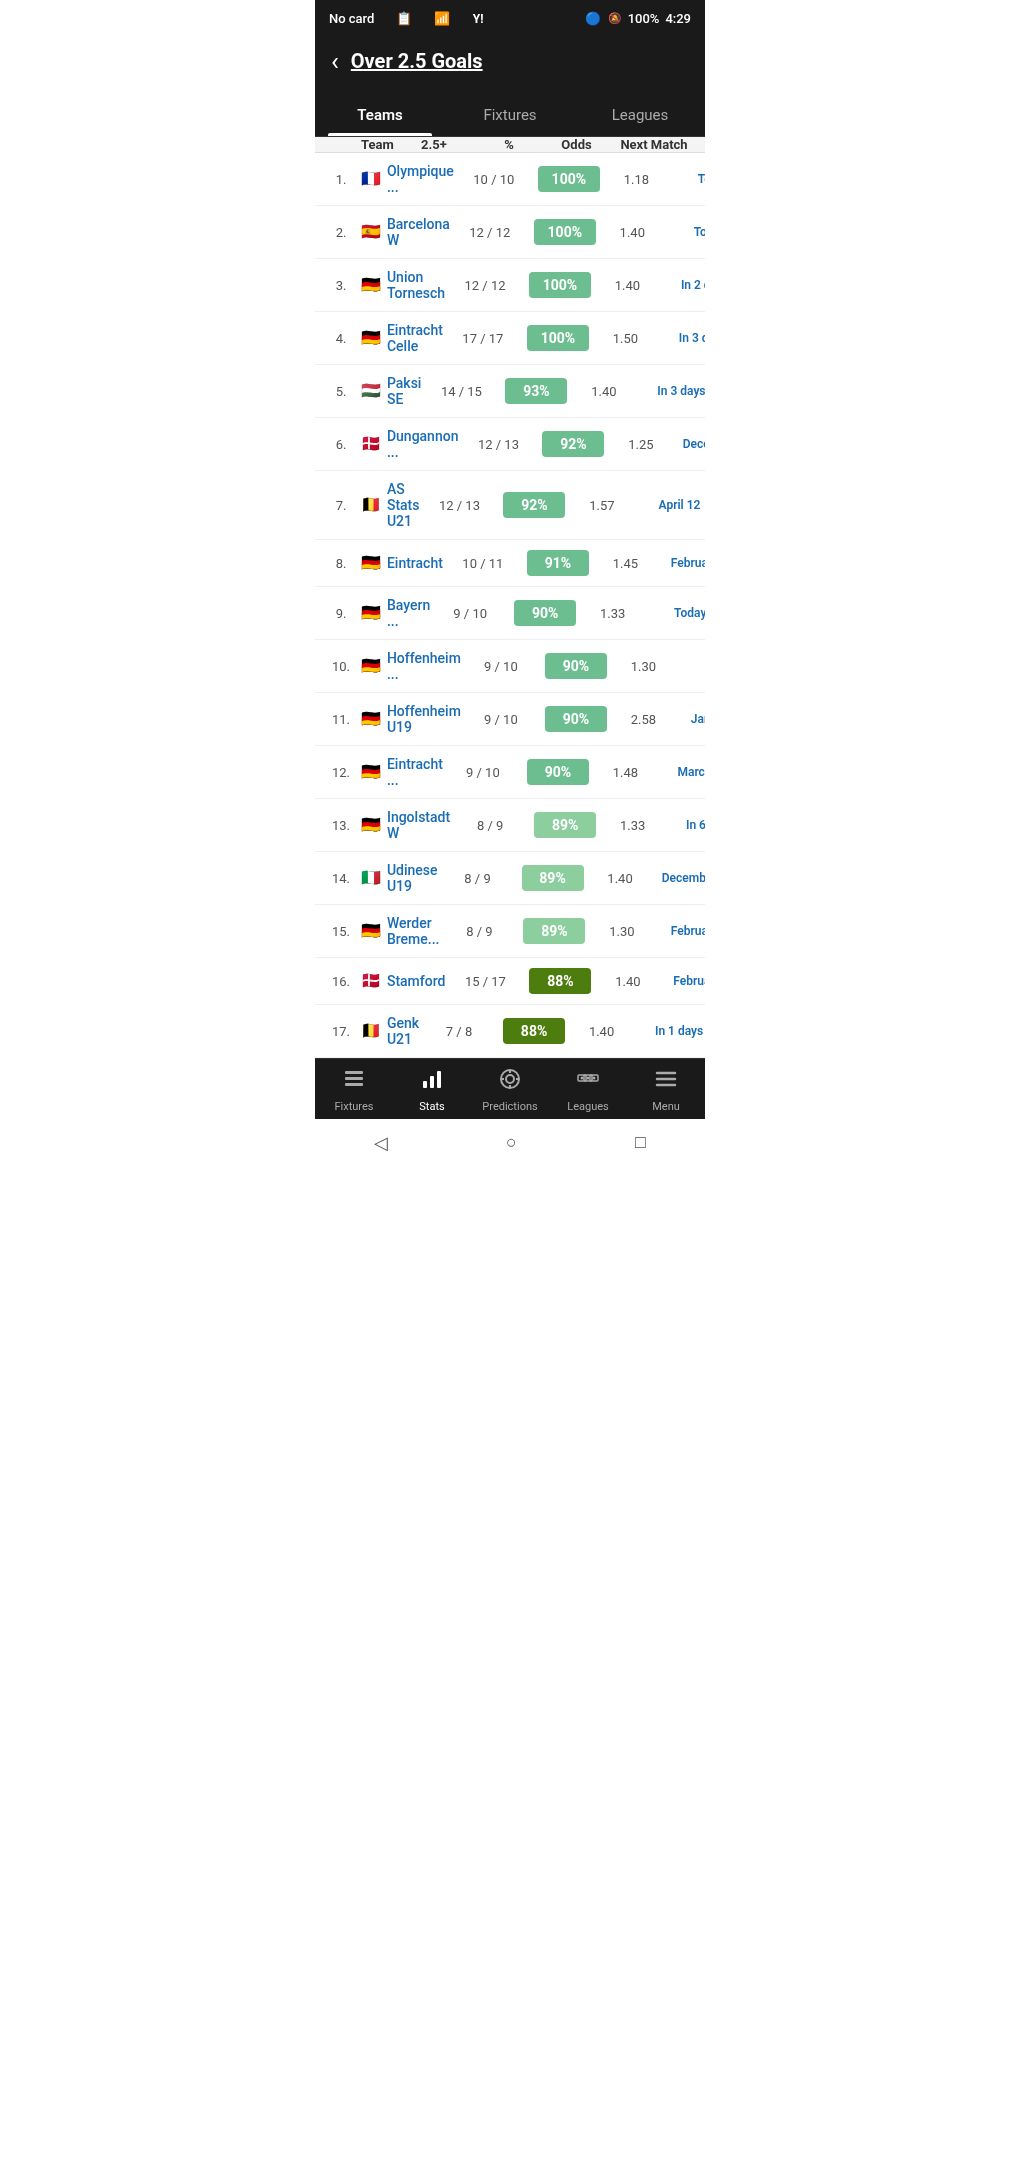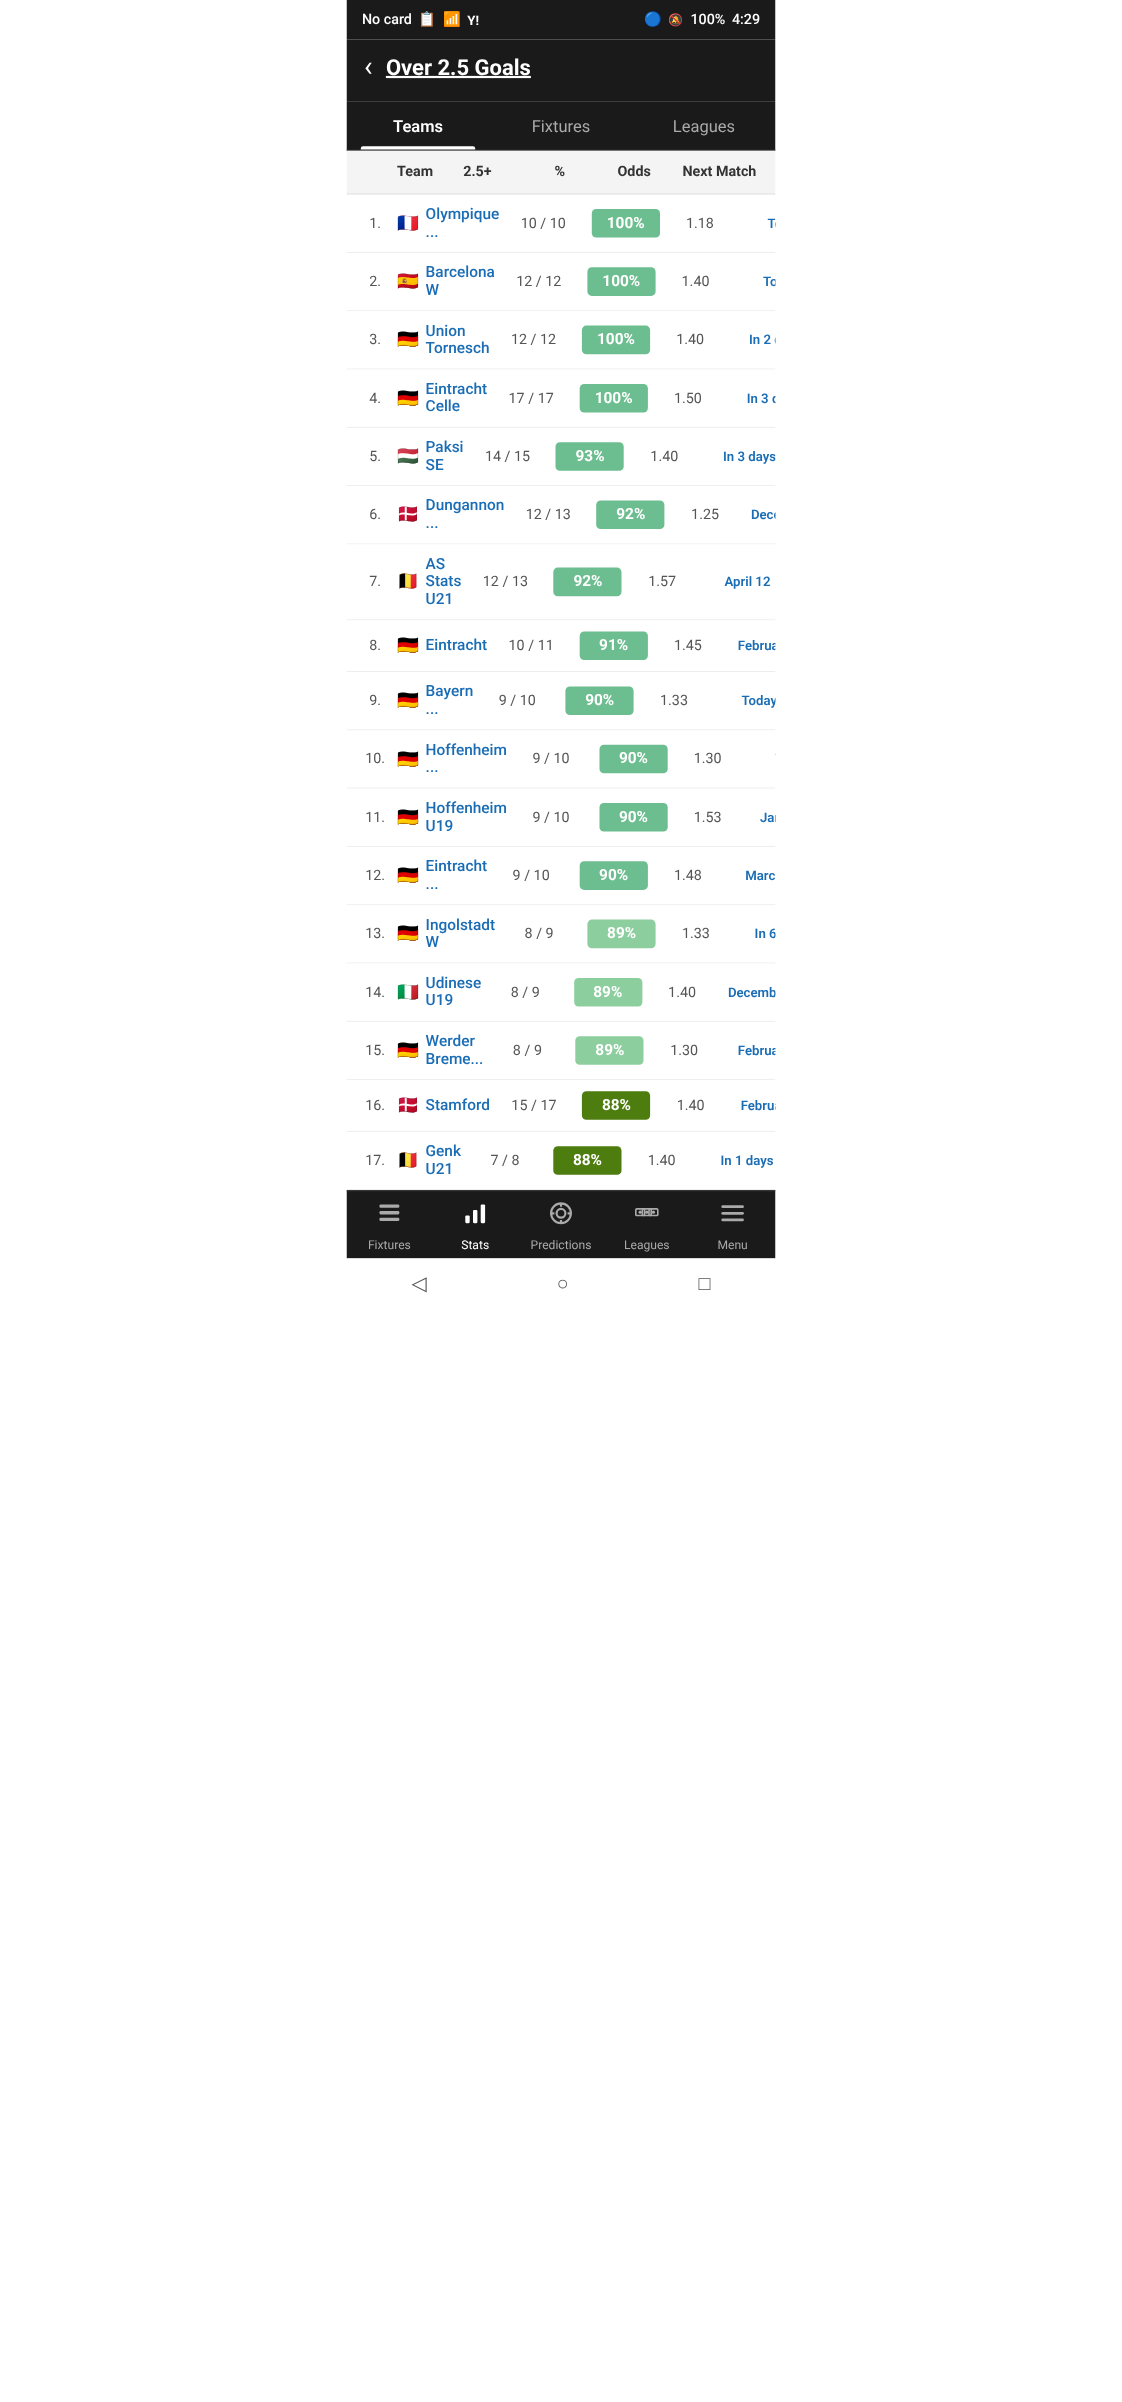--- a/index.html
+++ b/index.html
@@ -18,21 +18,21 @@
       background: #1a1a1a;
       color: #fff;
       display: flex;
       justify-content: space-between;
       align-items: center;
       padding: 6px 14px;
       font-size: 13px;
       font-weight: 500;
       height: 36px;
     }
-    .status-left { display: flex; align-items: flex-end; gap: 6px; }
+    .status-left { display: flex; align-items: flex-end; gap: 22px; }
     .status-right { display: flex; align-items: center; gap: 6px; }
 
     
     .header {
       background: #1a1a1a;
       color: #fff;
       display: flex;
       align-items: center;
       padding: 12px 16px 18px;
       gap: 12px;
@@ -76,21 +76,21 @@
       left: 10%;
       width: 80%;
       height: 3px;
       background: #fff;
       border-radius: 2px 2px 0 0;
     }
     .table-header {
       display: grid;
       grid-template-columns: 40px 1fr 80px 70px 65px 90px;
       background: #f4f4f4;
-      padding: 12px 6px;
+      padding: 0 6px;
       border-bottom: 1px solid #ddd;
     }
     .table-header span {
       font-size: 13px;
       font-weight: 700;
       color: #333;
       text-align: center;
     }
     .table-header span:nth-child(2) { text-align: left; }
     .table-header span:first-child { text-align: center; }
@@ -350,21 +350,21 @@
     <span class="next-match">Today</span>
   </div>
     <div class="table-row">
     <span class="row-num">11.</span>
     <div class="team-cell">
       <span class="flag">🇩🇪</span>
       <span class="team-name">Hoffenheim U19</span>
     </div>
     <span class="score">9 / 10</span>
     <span class="percent-cell">90%</span>
-    <span class="odds">1.53</span>
+    <span class="odds">2.58</span>
     <span class="next-match">January 29</span>
   </div>
     <div class="table-row">
     <span class="row-num">12.</span>
     <div class="team-cell">
       <span class="flag">🇩🇪</span>
       <span class="team-name">Eintracht ...</span>
     </div>
     <span class="score">9 / 10</span>
     <span class="percent-cell">90%</span>

